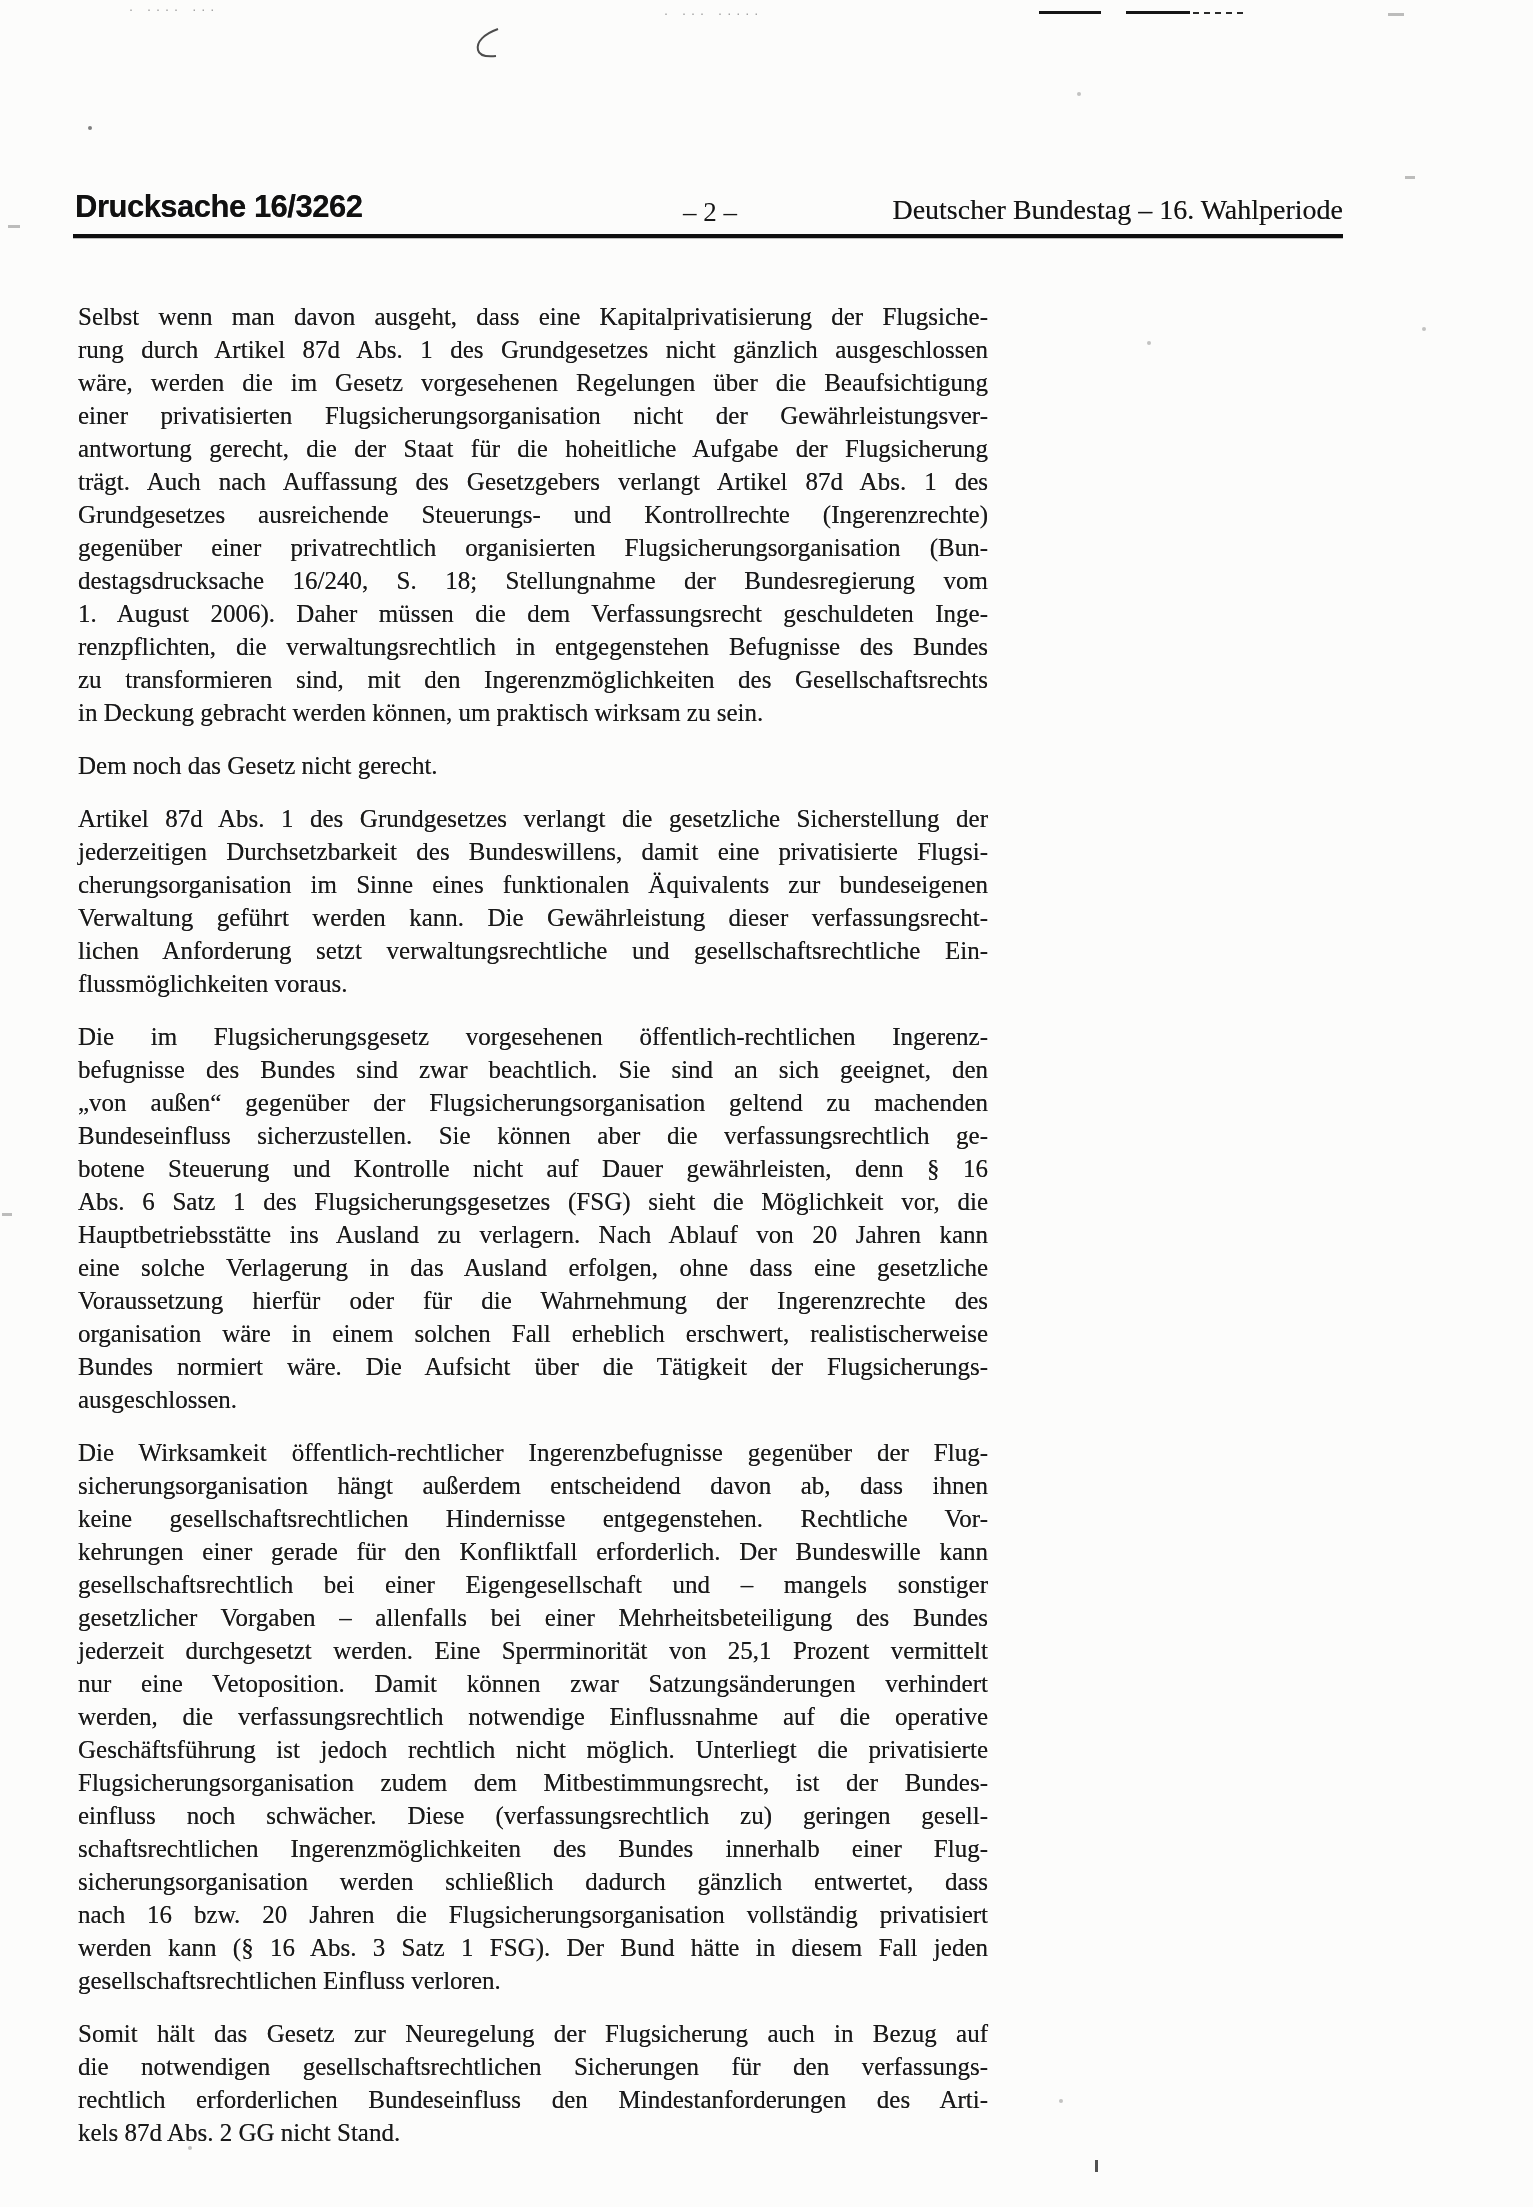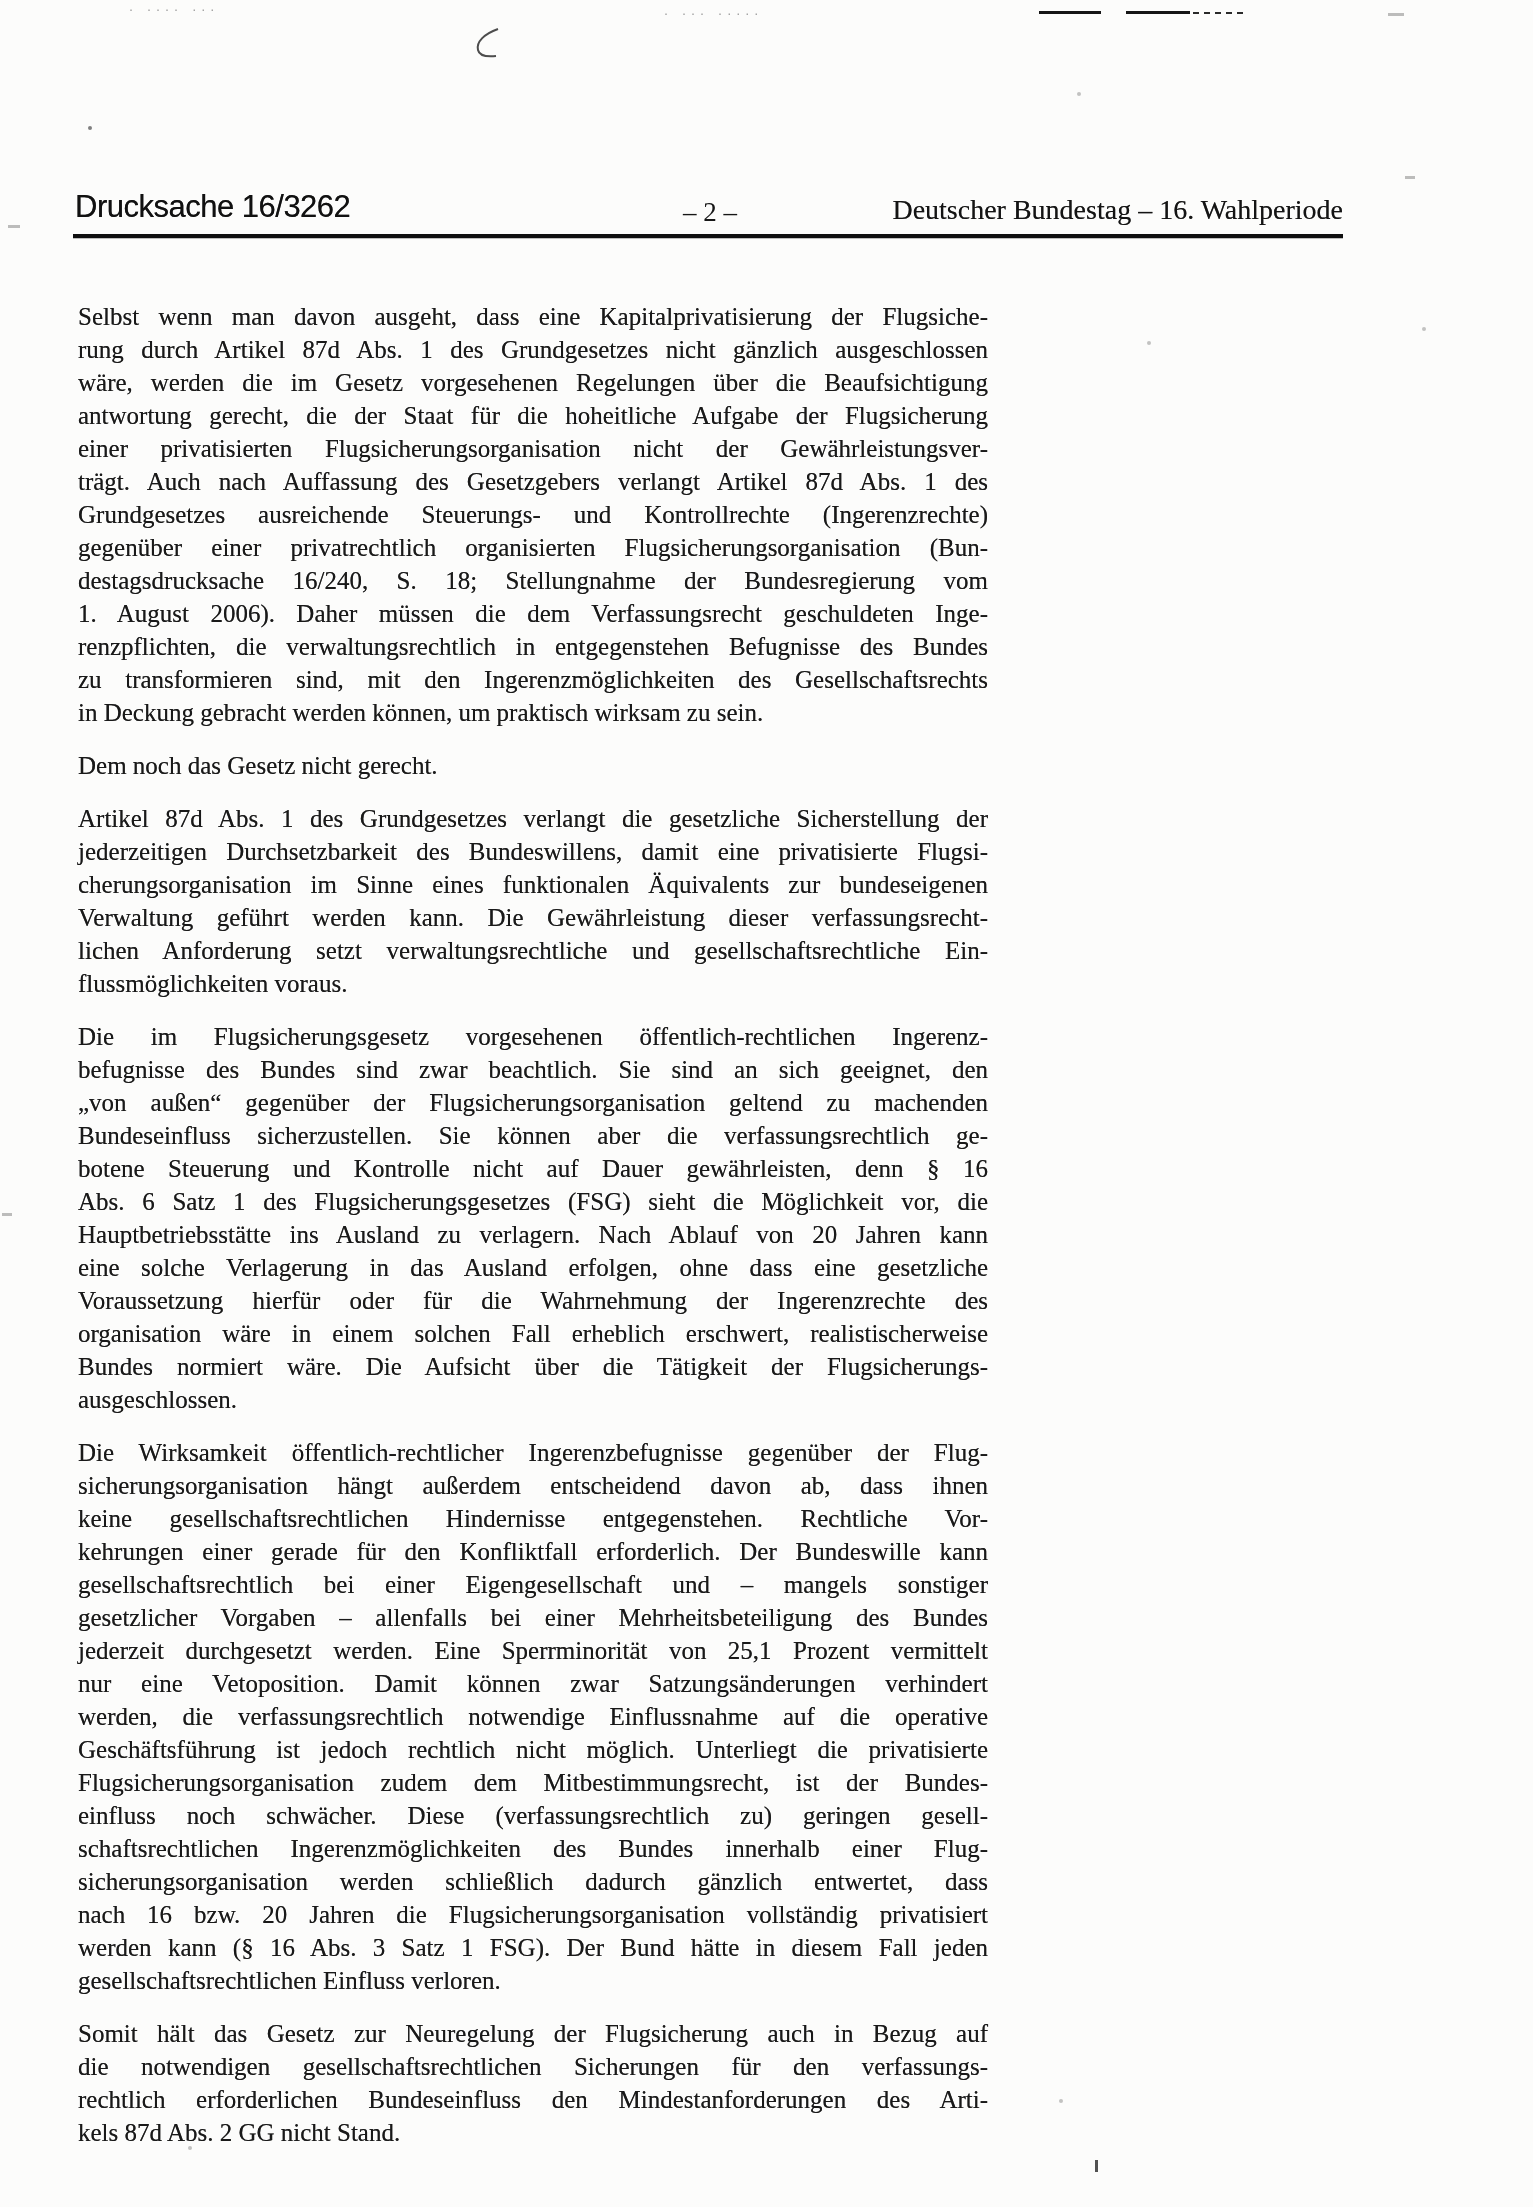--- a/index.html
+++ b/index.html
@@ -9,21 +9,21 @@
     margin:0 auto;
     background:#fcfcfb;
     overflow:hidden;
     font-family:"Liberation Serif","DejaVu Serif",serif;
     color:#191919;
   }
   
   .hdr-doc{
     position:absolute;left:75px;top:189px;
     font-family:"Liberation Sans","DejaVu Sans",sans-serif;
-    font-weight:normal;font-size:31px;line-height:36px;
+    font-weight:bold;font-size:31px;line-height:36px;
     letter-spacing:-0.5px;color:#111;
     text-shadow:0 0 .6px rgba(0,0,0,.7);
     text-align:center;
   }
   .hdr-page{
     position:absolute;left:630px;top:196px;width:160px;
     text-align:center;font-size:27px;line-height:32px;color:#161616;
   }
   .hdr-right{
     position:absolute;right:190px;top:193px;
@@ -71,22 +71,22 @@
   <div class="hdr-doc">Drucksache 16/3262</div>
   <div class="hdr-page">– 2 –</div>
   <div class="hdr-right">Deutscher Bundestag – 16. Wahlperiode</div>
   <div class="hdr-rule"></div>
 
   <div class="doc-body">
       <div class="para">
         <div class="line">Selbst wenn man davon ausgeht, dass eine Kapitalprivatisierung der Flugsiche-</div>
         <div class="line">rung durch Artikel 87d Abs. 1 des Grundgesetzes nicht gänzlich ausgeschlossen</div>
         <div class="line">wäre, werden die im Gesetz vorgesehenen Regelungen über die Beaufsichtigung</div>
+        <div class="line">einer privatisierten Flugsicherungsorganisation nicht der Gewährleistungsver-</div>
         <div class="line">antwortung gerecht, die der Staat für die hoheitliche Aufgabe der Flugsicherung</div>
-        <div class="line">einer privatisierten Flugsicherungsorganisation nicht der Gewährleistungsver-</div>
         <div class="line">trägt. Auch nach Auffassung des Gesetzgebers verlangt Artikel 87d Abs. 1 des</div>
         <div class="line">Grundgesetzes ausreichende Steuerungs- und Kontrollrechte (Ingerenzrechte)</div>
         <div class="line">gegenüber einer privatrechtlich organisierten Flugsicherungsorganisation (Bun-</div>
         <div class="line">destagsdrucksache 16/240, S. 18; Stellungnahme der Bundesregierung vom</div>
         <div class="line">1. August 2006). Daher müssen die dem Verfassungsrecht geschuldeten Inge-</div>
         <div class="line">renzpflichten, die verwaltungsrechtlich in entgegenstehen Befugnisse des Bundes</div>
         <div class="line">zu transformieren sind, mit den Ingerenzmöglichkeiten des Gesellschaftsrechts</div>
         <div class="line last">in Deckung gebracht werden können, um praktisch wirksam zu sein.</div>
       </div>
       <div class="para">

